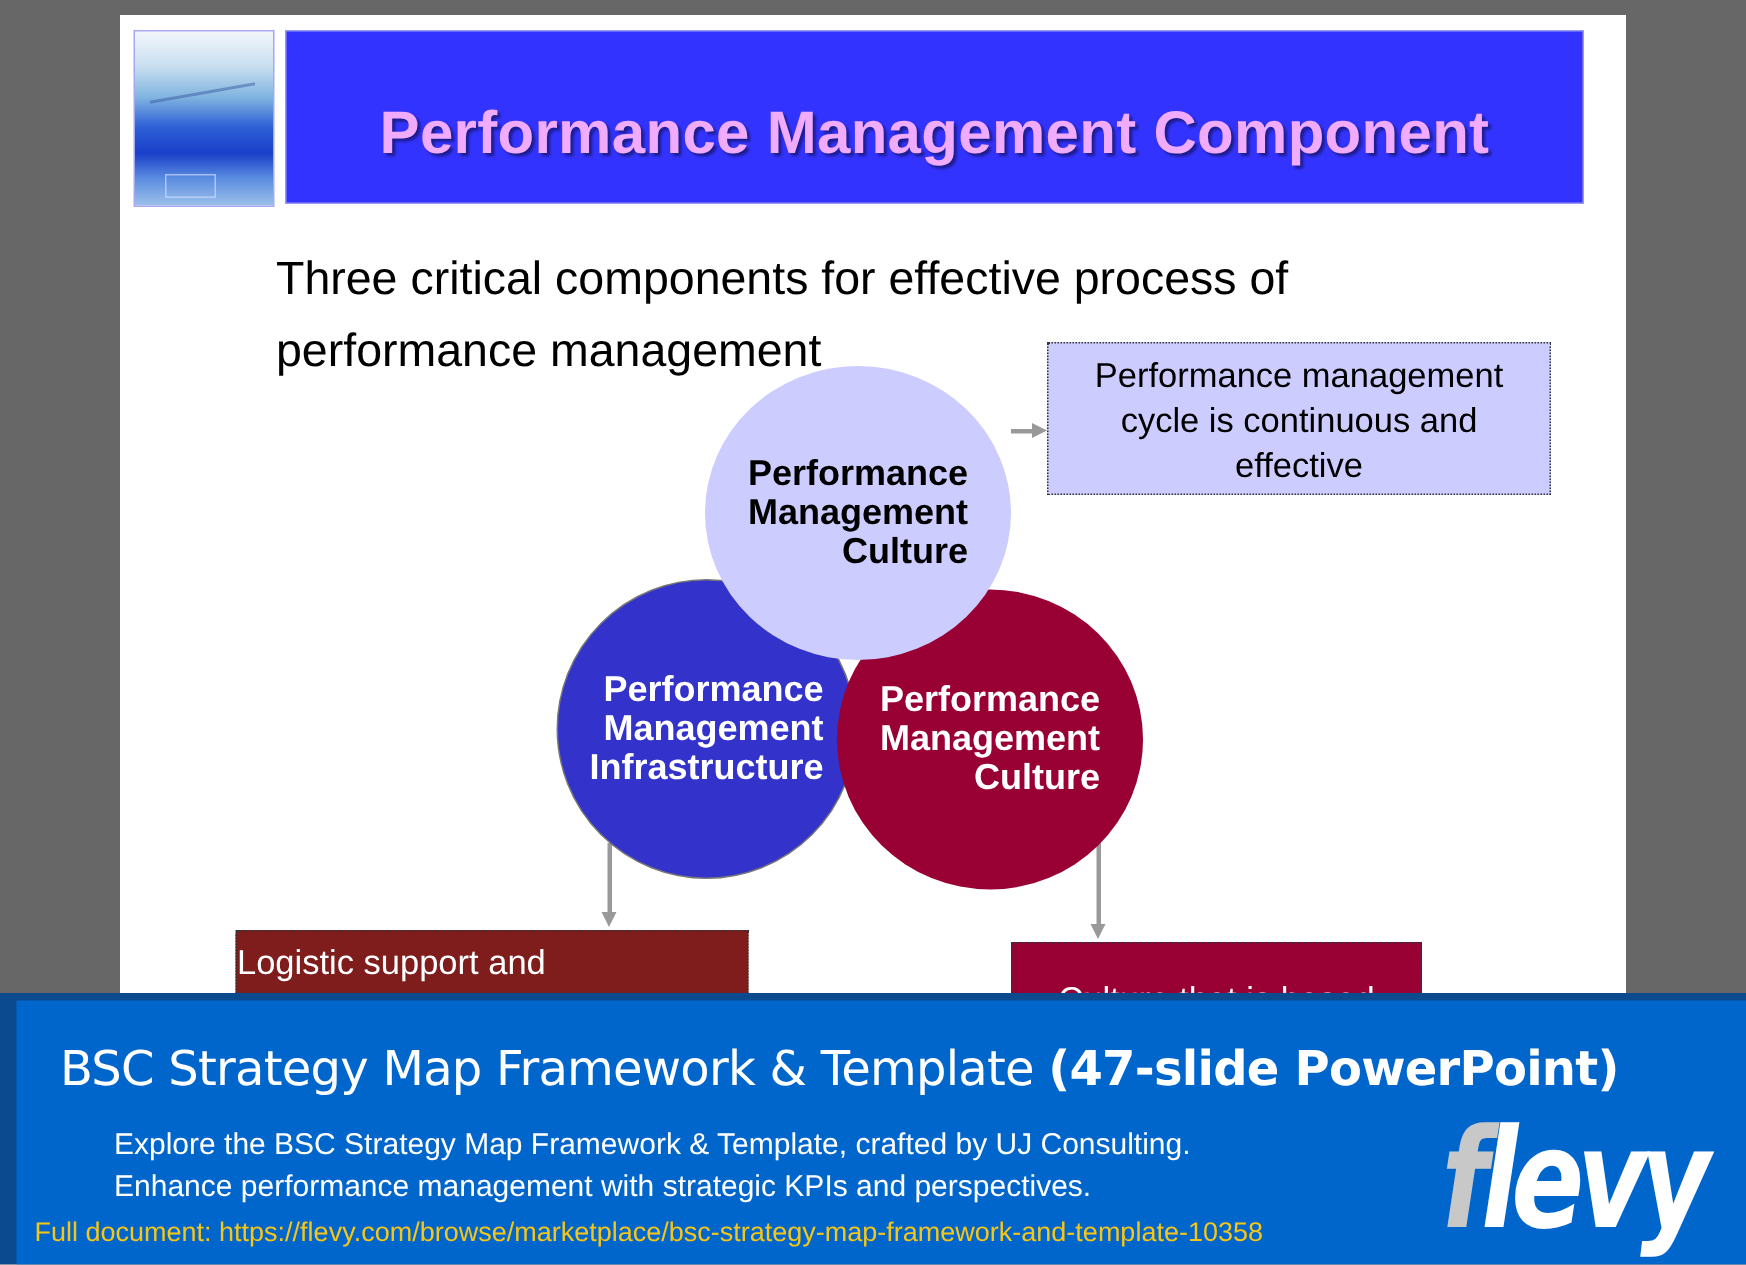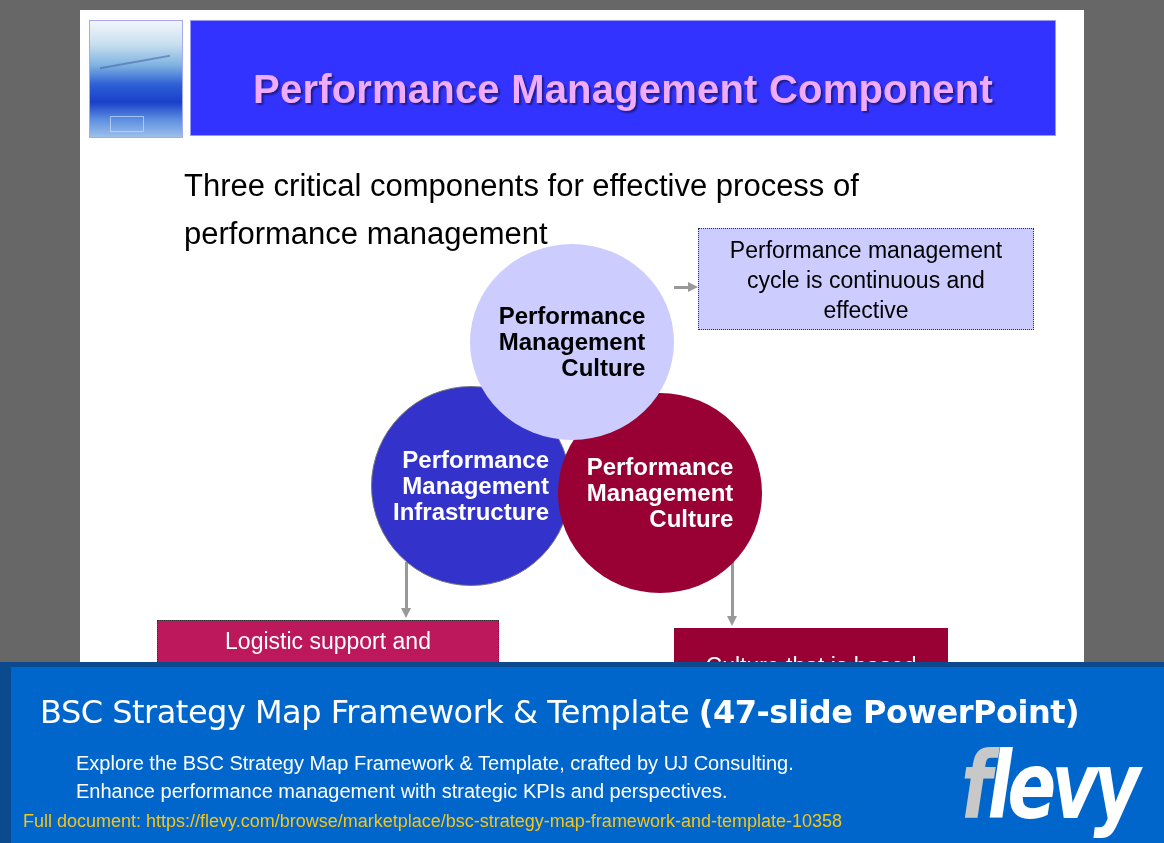--- a/index.html
+++ b/index.html
@@ -10,21 +10,21 @@
   .thumb::before { content:""; position:absolute; left:10px; top:40px; width:70px; height:20px; border-top:2px solid rgba(60,90,160,0.5); transform:skewY(-10deg); }
   .thumb::after { content:""; position:absolute; left:20px; top:95px; width:32px; height:14px; border:1px solid rgba(200,220,255,0.7); }
   .title-bar { position:absolute; left:110px; top:10px; width:866px; height:116px; background:#3333ff; border:1px solid #9a9af5; box-sizing:border-box; display:flex; align-items:center; justify-content:center; }
   .title-bar h1 { margin:0; margin-top:22px; font-size:40px; font-weight:bold; color:#f0abfc; text-shadow:2px 2px 2px rgba(0,0,0,0.45); letter-spacing:0.2px; }
   .subtitle { position:absolute; left:104px; top:152px; width:780px; font-size:31px; line-height:48px; color:#000000; }
   .circle { position:absolute; border-radius:50%; display:flex; align-items:center; justify-content:center; text-align:right; font-weight:bold; font-size:24px; line-height:26px; box-sizing:border-box; }
   .c-infra { left:291px; top:376px; width:200px; height:200px; background:#3333cc; color:#fff; border:1px solid #777; }
   .c-culture { left:478px; top:383px; width:204px; height:200px; background:#990033; color:#fff; }
   .c-process { left:390px; top:234px; width:204px; height:196px; background:#ccccff; color:#000; }
   .box-cycle { position:absolute; left:618px; top:218px; width:336px; height:102px; background:#ccccff; border:1px dotted #333; box-sizing:border-box; font-size:23px; line-height:30px; text-align:center; padding-top:6px; color:#000; }
-  .box-logistic { position:absolute; left:77px; top:610px; width:342px; height:60px; background:#be185d; border:1px dotted #333; box-sizing:border-box; font-size:23px; color:#fff; text-align:center; padding-top:7px; }
+  .box-logistic { position:absolute; left:77px; top:610px; width:342px; height:60px; background:#7f1d1d; border:1px dotted #333; box-sizing:border-box; font-size:23px; color:#fff; padding-top:7px; }
   .box-culture { position:absolute; left:594px; top:618px; width:274px; height:60px; background:#990033; border:1px dotted #333; box-sizing:border-box; font-size:23px; color:#fff; text-align:center; padding-top:24px; }
   .arrow { position:absolute; background:#999; }
   .banner { position:absolute; left:0; top:662px; width:1164px; height:181px; background:#0b4a8f; }
   .banner-inner { position:absolute; left:11px; top:5px; right:0; bottom:0; background:#0066cc; }
   .banner-title { position:absolute; left:29px; top:26px; font-family:"DejaVu Sans", sans-serif; font-size:32px; color:#fff; white-space:nowrap; letter-spacing:-0.5px; }
   .banner-title b { font-weight:normal; }
   .banner-title span.light { font-weight:bold; font-size:32px; }
   .banner-desc { position:absolute; left:29px; top:82px; font-size:20px; line-height:28px; color:#fff;margin-left:36px; }
   .banner-link { position:absolute; left:12px; top:144px; font-size:18px; color:#f5c518; }
   .logo { position:absolute; left:950px; top:70px; font-family:"DejaVu Sans", sans-serif; font-size:92px; font-weight:bold; font-style:italic; color:#fff; letter-spacing:-6px; transform:scaleX(0.78); transform-origin:left top; line-height:100px; }

